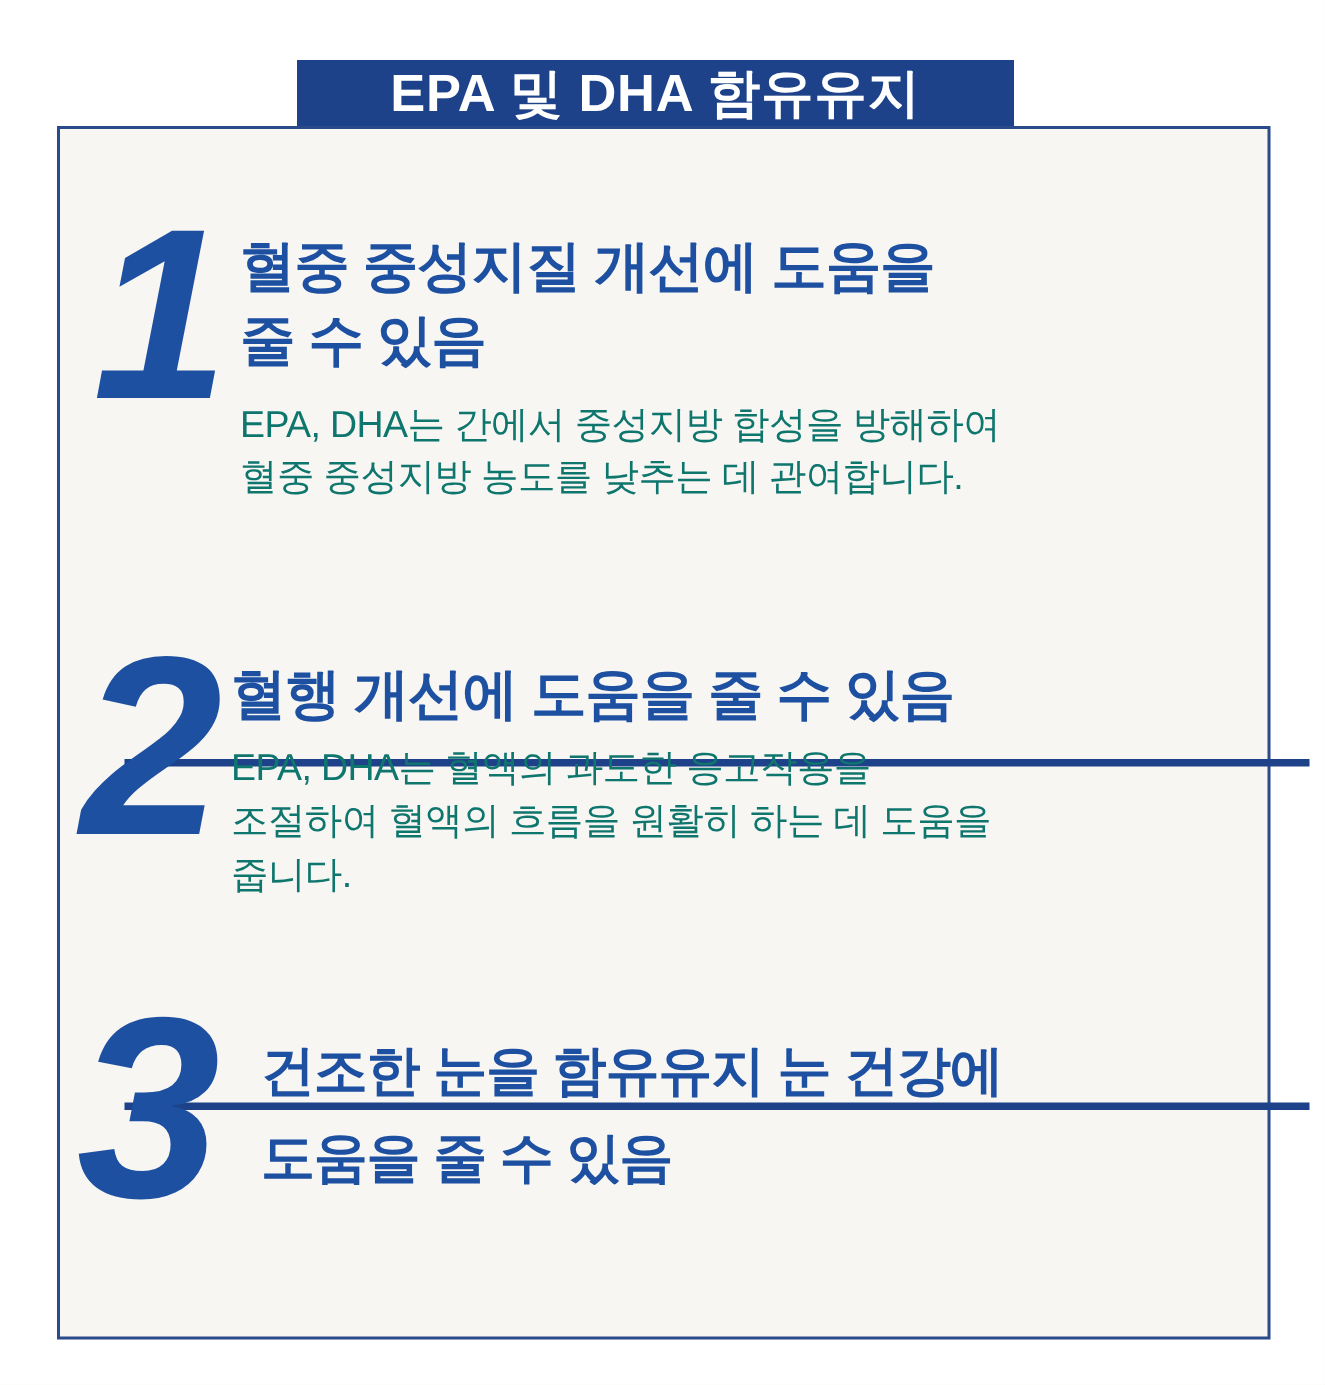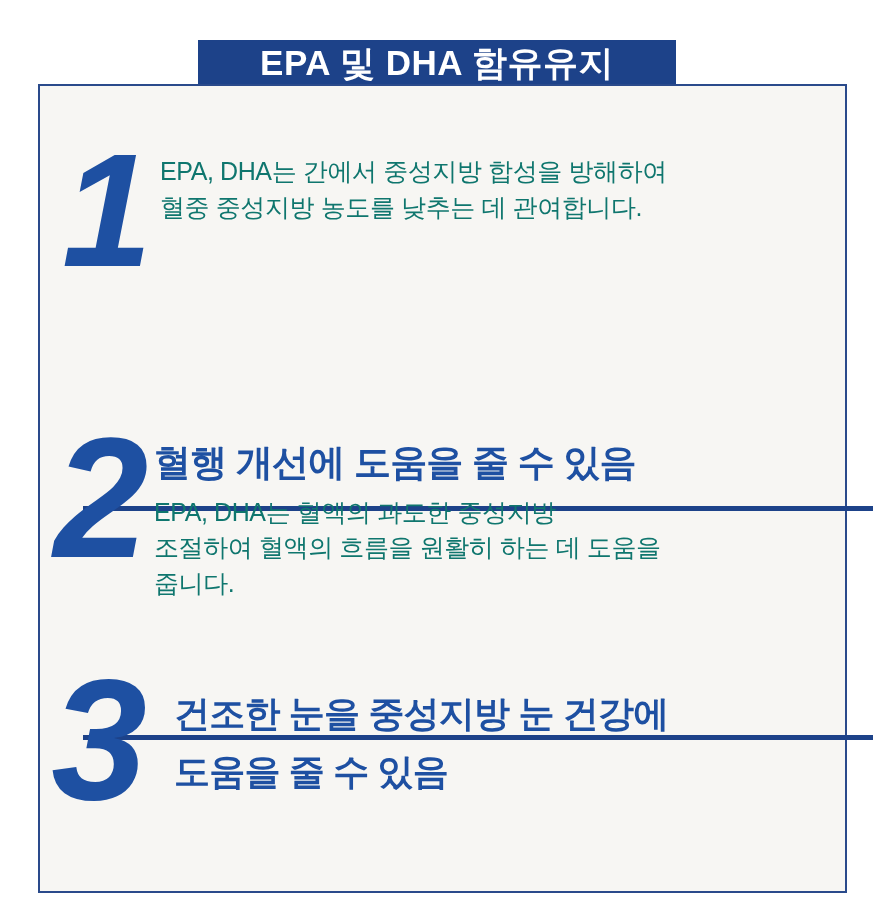--- a/index.html
+++ b/index.html
@@ -142,46 +142,48 @@
 <div class="ribbon">
   <span class="ribbon-title">EPA 및 DHA 함유유지</span>
 </div>
 
 <div class="benefits">
 
   <div class="benefit benefit-1">
     <div class="benefit-row">
       <div class="numeral numeral-1">1</div>
       <div class="benefit-text">
+        <p class="benefit-title">혈중 중성지질 개선에 도움을
+줄 수 있음</p>
         <p class="benefit-body">EPA, DHA는 간에서 중성지방 합성을 방해하여
 혈중 중성지방 농도를 낮추는 데 관여합니다.</p>
       </div>
     </div>
   </div>
 
   <div class="divider divider-1"></div>
 
   <div class="benefit benefit-2">
     <div class="benefit-row">
       <div class="numeral numeral-2">2</div>
       <div class="benefit-text">
         <p class="benefit-title">혈행 개선에 도움을 줄 수 있음</p>
-        <p class="benefit-body">EPA, DHA는 혈액의 과도한 중성지방
+        <p class="benefit-body">EPA, DHA는 혈액의 과도한 응고작용을
 조절하여 혈액의 흐름을 원활히 하는 데 도움을
 줍니다.</p>
       </div>
     </div>
   </div>
 
   <div class="divider divider-2"></div>
 
   <div class="benefit benefit-3">
     <div class="benefit-row">
       <div class="numeral numeral-3">3</div>
       <div class="benefit-text">
-        <p class="benefit-title">건조한 눈을 중성지방 눈 건강에
+        <p class="benefit-title">건조한 눈을 함유유지 눈 건강에
 도움을 줄 수 있음</p>
         <p class="benefit-body"></p>
       </div>
     </div>
   </div>
 
 </div>
 
 </body></html>

